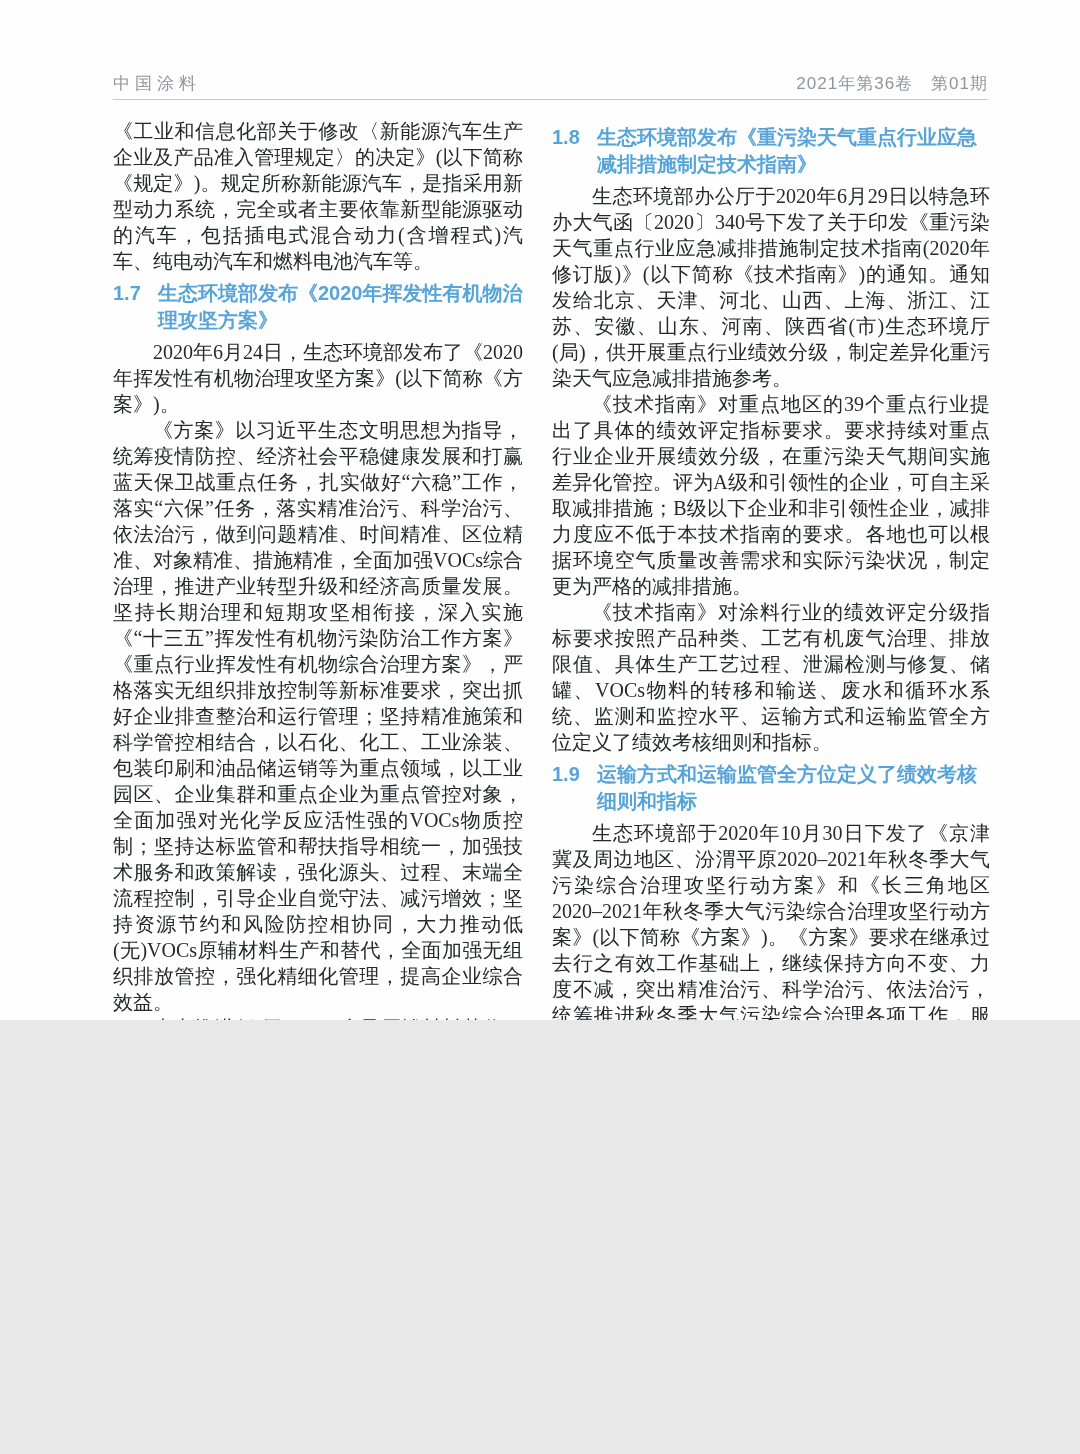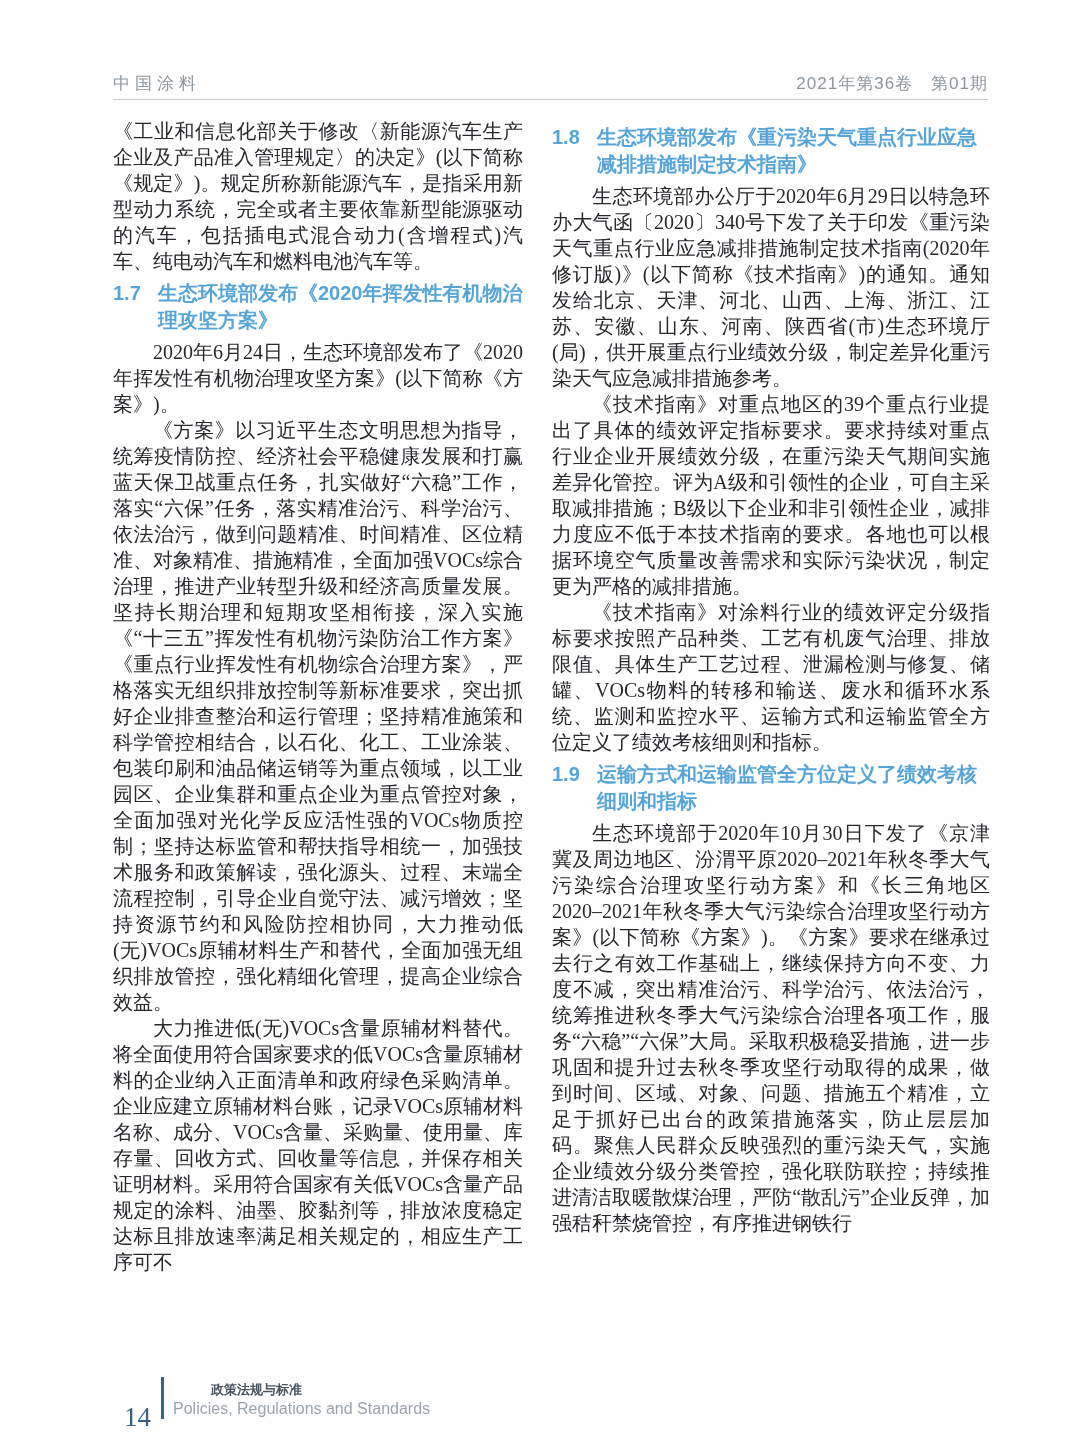--- a/index.html
+++ b/index.html
@@ -1,18 +1,18 @@
 <!DOCTYPE html>
 <html><head>
 <meta charset="utf-8">
 <style>
   html,body { margin:0; padding:0; background:#e8e8e8; }
   .page {
     position:relative;
-    width:1080px; height:1454px;
+    width:1080px; height:1020px;
     margin:0 auto;
     background:#fefefe;
     overflow:hidden;
     font-family:"Liberation Serif","DejaVu Serif",serif;
     color:#26282c;
   }
   
   .hdr {
     position:absolute; left:113px; right:92px; top:72px;
     display:flex; justify-content:space-between; align-items:flex-end;

